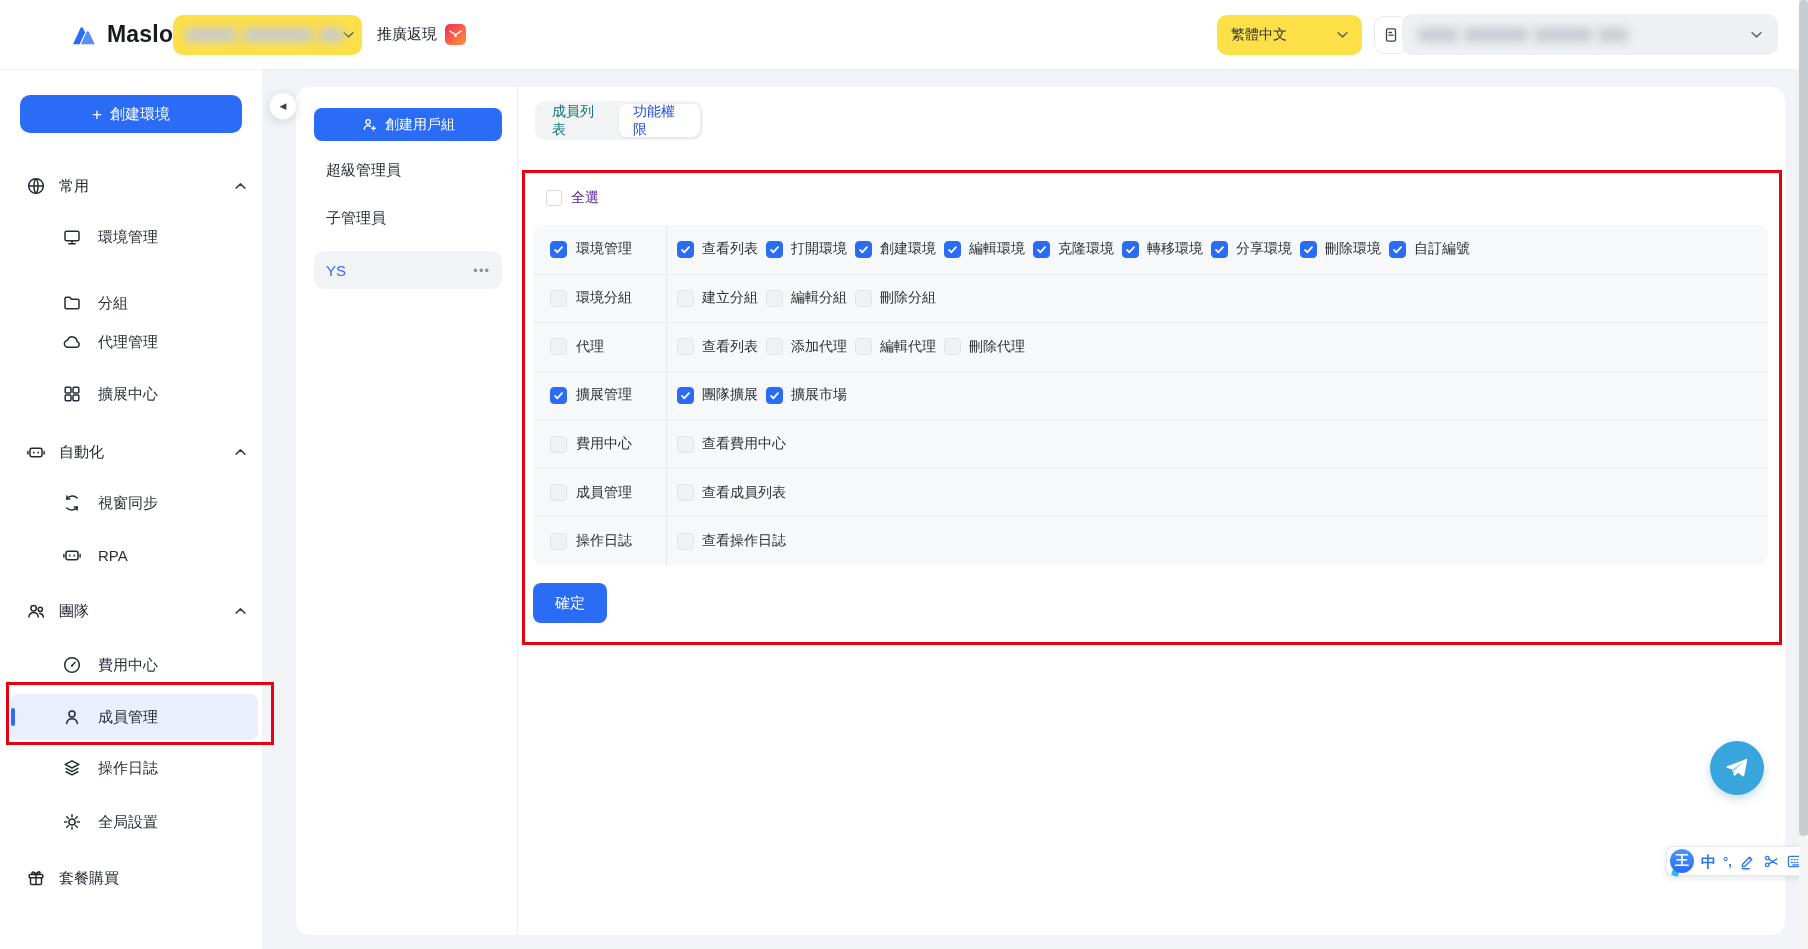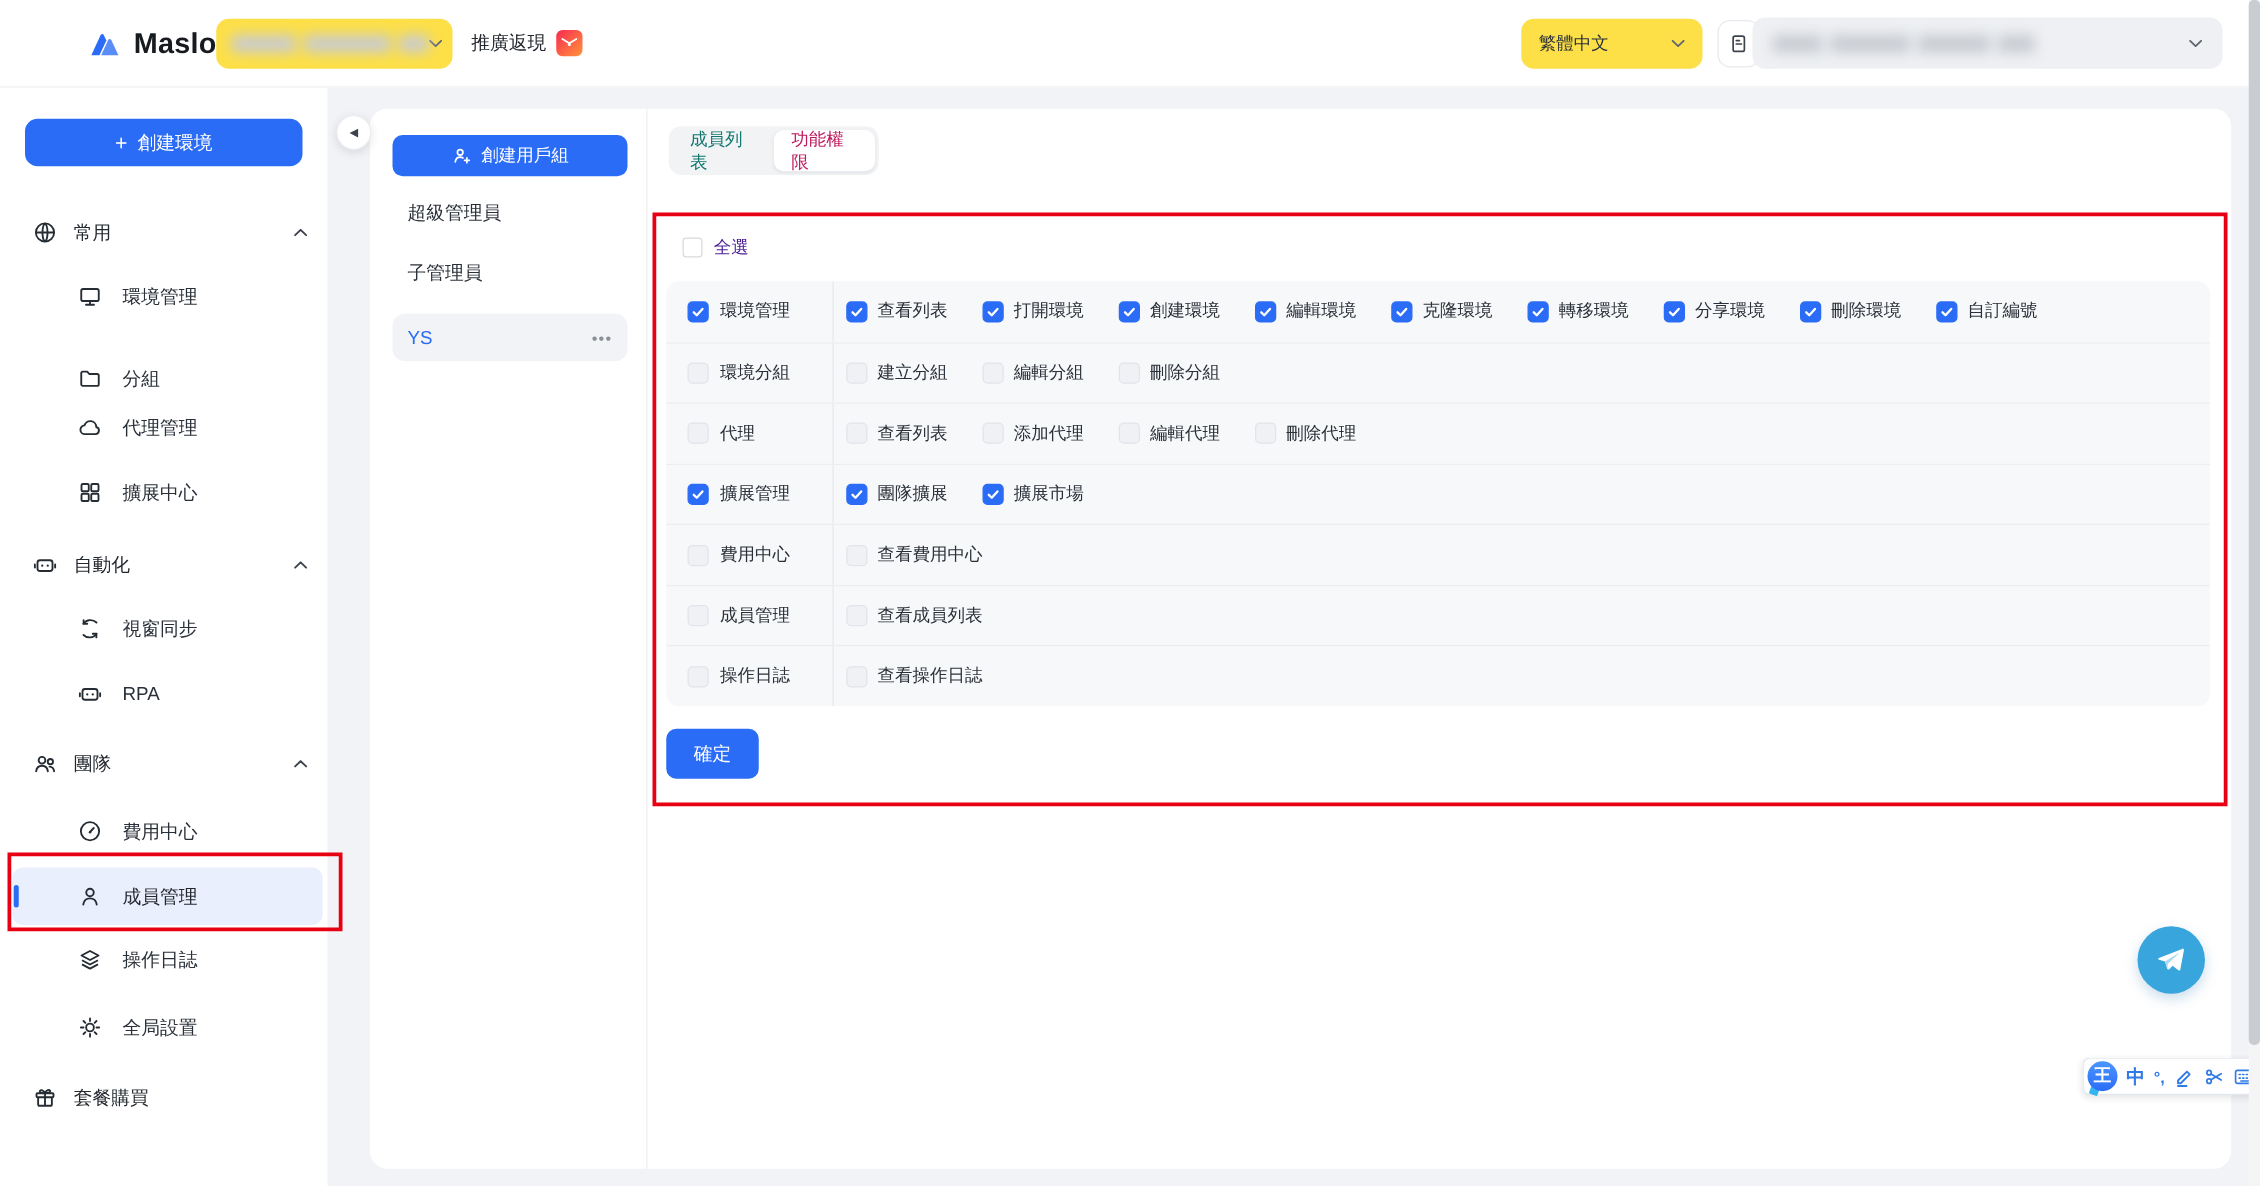--- a/index.html
+++ b/index.html
@@ -42,37 +42,37 @@
 
   
   .create-group{position:absolute;left:314px;top:108px;width:188px;height:33px;background:#2b6cf6;color:#fff;border:none;border-radius:8px;font-size:14px;display:flex;align-items:center;justify-content:center;gap:7px;cursor:pointer;z-index:2;}
   .group-item{position:absolute;left:314px;width:188px;height:30px;display:flex;align-items:center;padding-left:12px;font-size:15px;color:#2a3039;cursor:pointer;z-index:2;}
   .group-item.sel{height:38px;background:#f2f3f6;border-radius:10px;color:#2b6cf6;}
   .group-more{margin-left:auto;margin-right:12px;color:#8a9099;font-size:13px;letter-spacing:1px;}
 
   
   .tabs{position:absolute;left:535px;top:101px;width:168px;height:39px;background:#f2f3f5;border-radius:10px;display:flex;align-items:center;padding:3px;z-index:2;}
   .tab{height:33px;padding:0 14px;display:flex;align-items:center;font-size:14px;color:#0f766e;border-radius:8px;cursor:pointer;}
-  .tab.active{background:#fff;color:#be185d;box-shadow:0 1px 3px rgba(30,40,60,.08);}
+  .tab.active{background:#fff;color:#1d4ed8;box-shadow:0 1px 3px rgba(30,40,60,.08);}
 
   
   .red-box-main{position:absolute;left:522px;top:170px;width:1260px;height:475px;border:3px solid #e60012;z-index:4;pointer-events:none;}
 
   
   .select-all{position:absolute;left:546px;top:189px;display:flex;align-items:center;gap:9px;font-size:14px;color:#4c1d95;z-index:2;}
   .cb{width:17px;height:17px;border-radius:4px;background:#eff1f4;border:1px solid #e1e4e9;display:inline-flex;align-items:center;justify-content:center;flex:0 0 auto;cursor:pointer;}
   .cb.on{background:#2b6cf6;border-color:#2b6cf6;}
   .cb.plain{width:16px;height:16px;background:#fff;border:1px solid #d7dade;border-radius:3px;}
 
   
   .perm-table{position:absolute;left:533px;top:225px;width:1235px;height:340px;background:#f7f8fa;border-radius:10px;display:grid;grid-template-rows:repeat(7,1fr);overflow:hidden;z-index:2;}
   .perm-row{display:flex;align-items:stretch;border-top:1px solid #ebedf0;}
   .perm-row:first-child{border-top:none;}
   .perm-cat{flex:0 0 134px;display:flex;align-items:center;gap:9px;padding-left:17px;border-right:1px solid #e6e8ec;}
-  .perm-items{display:flex;align-items:center;gap:28px;padding-left:10px;flex:1;}
+  .perm-items{display:flex;align-items:center;gap:8px;padding-left:10px;flex:1;}
   .perm-item{display:flex;align-items:center;gap:8px;}
   .perm-label{font-size:14px;color:#2a3039;white-space:nowrap;}
 
   .confirm-btn{position:absolute;left:533px;top:583px;width:74px;height:40px;background:#2b6cf6;color:#fff;border:none;border-radius:8px;font-size:15px;display:flex;align-items:center;justify-content:center;cursor:pointer;z-index:2;}
 
   
   .tg-fab{position:absolute;left:1710px;top:741px;width:54px;height:54px;border-radius:50%;background:#38a5dc;display:flex;align-items:center;justify-content:center;box-shadow:0 4px 10px rgba(40,120,180,.25);cursor:pointer;z-index:8;}
 
   
   .ime{position:absolute;left:1666px;top:846px;width:142px;height:30px;background:#fff;border:1px solid #e3e7ee;border-right:none;border-radius:6px 0 0 6px;box-shadow:0 2px 6px rgba(30,40,60,.12);display:flex;align-items:center;gap:7px;padding-left:3px;z-index:9;}

